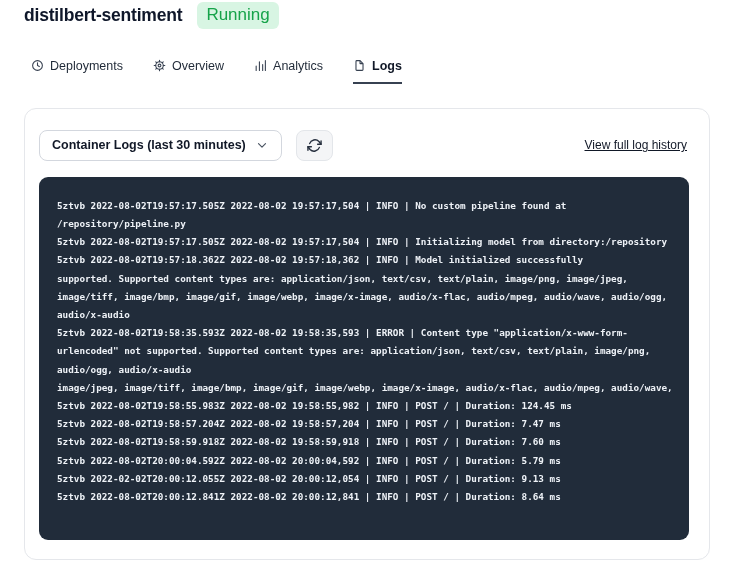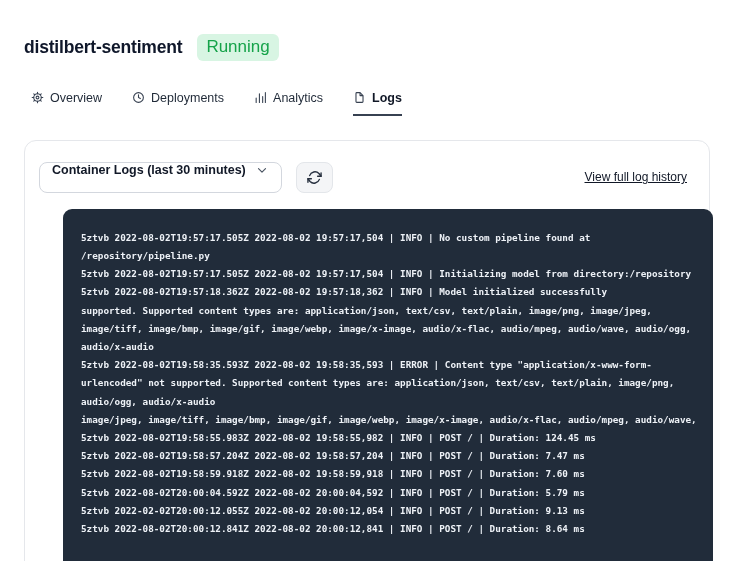--- a/index.html
+++ b/index.html
@@ -6,21 +6,21 @@
   html, body { margin: 0; padding: 0; }
   body {
     width: 734px; height: 561px; overflow: hidden;
     background: #ffffff;
     font-family: "Liberation Sans", "DejaVu Sans", sans-serif;
     color: #0f172a;
     -webkit-font-smoothing: antialiased;
   }
 
   
-  .header { display: flex; align-items: center; gap: 15px; padding: 34px 24px 0 24px; }
+  .header { display: flex; align-items: center; gap: 15px; padding: 2px 24px 0 24px; }
   .page-title { margin: 0; font-size: 17.5px; font-weight: 700; letter-spacing: -0.2px; color: #0f172a; }
   .status-badge {
     background: var(--badge-bg, #d8f5e3);
     color: var(--badge-text, #16a34a);
     font-size: 17px; font-weight: 500;
     padding: 4px 9px; border-radius: 6px; line-height: 1.1;
   }
 
   
   .tabs { display: flex; align-items: flex-end; gap: 30px; margin: 30px 24px 0 31px; }
@@ -39,21 +39,21 @@
     border-radius: 12px;
     padding: 21px 22px 0 14px;
     background: #ffffff;
   }
 
   
   .toolbar { display: flex; align-items: center; }
   .select {
     width: 243px; height: 31px;
     border: 1px solid #d3d7de; border-radius: 8px;
-    display: flex; justify-content: space-between;
+    display: flex; align-items: center; justify-content: space-between;
     padding: 0 12px; background: #fff; cursor: pointer;
   }
   .select .select-value { font-size: 12.5px; font-weight: 600; color: #111827; }
   .select svg { display: block; stroke: #4b5563; }
   .refresh-btn {
     margin-left: 14px; width: 37px; height: 31px;
     border: 1px solid #e3e6ea; border-radius: 8px;
     background: #f4f5f7; display: flex; align-items: center; justify-content: center;
     cursor: pointer; padding: 0;
   }
@@ -63,56 +63,55 @@
     color: #111827; text-decoration: underline; cursor: pointer;
   }
 
   
   .terminal {
     margin-top: 16px; width: 650px; height: 363px;
     background: var(--terminal-bg, #212c3a);
     border-radius: 9px;
     padding: 20px 16px 0 18px;
     overflow: hidden;
-    margin-left: 24px;
   }
   .log-line {
     font-family: "DejaVu Sans Mono", "Liberation Mono", monospace;
     font-size: 9.3px; font-weight: 700; line-height: 18.2px;
     color: var(--terminal-text, #eef2f7);
     white-space: pre; overflow: hidden;
   }
 </style>
 </head>
 <body>
 
 <div class="header">
   <h1 class="page-title">distilbert-sentiment</h1>
   <span class="status-badge">Running</span>
 </div>
 
 <nav class="tabs">
   <div class="tab">
     <span>
       <svg width="13" height="13" viewBox="0 0 24 24" fill="none" stroke-width="2" stroke-linecap="round">
+        <circle cx="12" cy="12" r="9"></circle>
+        <path d="M12 7v5l3.4 2"></path>
+      </svg>
+    </span>
+    <span>Deployments</span>
+  </div>
+  <div class="tab">
+    <span>
+      <svg width="13" height="13" viewBox="0 0 24 24" fill="none" stroke-width="2" stroke-linecap="round">
         <circle cx="12" cy="12" r="7"></circle>
         <circle cx="12" cy="12" r="2.6"></circle>
         <path d="M12 2.2v2.8M12 19v2.8M2.2 12h2.8M19 12h2.8M5.1 5.1l2 2M16.9 16.9l2 2M18.9 5.1l-2 2M7.1 16.9l-2 2"></path>
       </svg>
     </span>
     <span>Overview</span>
-  </div>
-  <div class="tab">
-    <span>
-      <svg width="13" height="13" viewBox="0 0 24 24" fill="none" stroke-width="2" stroke-linecap="round">
-        <circle cx="12" cy="12" r="9"></circle>
-        <path d="M12 7v5l3.4 2"></path>
-      </svg>
-    </span>
-    <span>Deployments</span>
   </div>
   <div class="tab">
     <span>
       <svg width="13" height="13" viewBox="0 0 24 24" fill="none" stroke-width="2" stroke-linecap="round">
         <path d="M4 21V13M10 21V5M16 21V10M21 21V3"></path>
       </svg>
     </span>
     <span>Analytics</span>
   </div>
   <div class="tab active">

